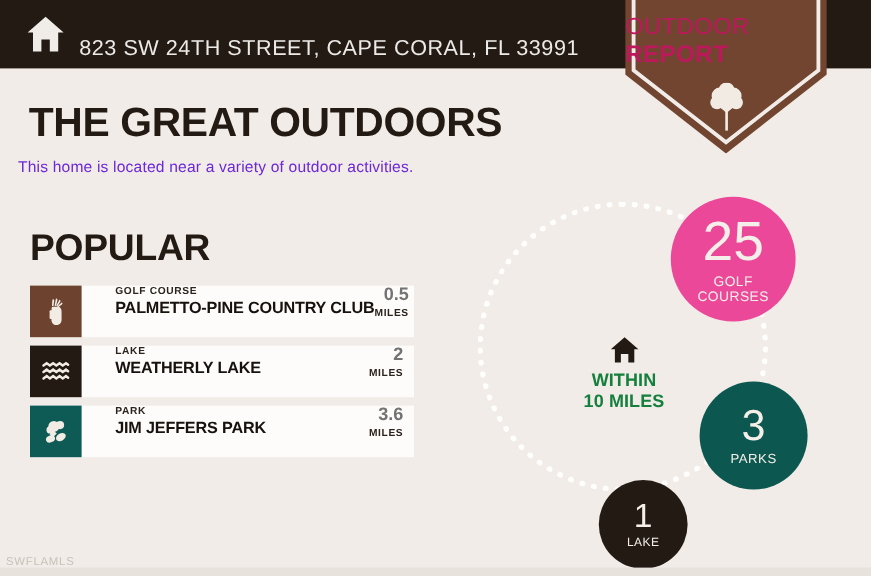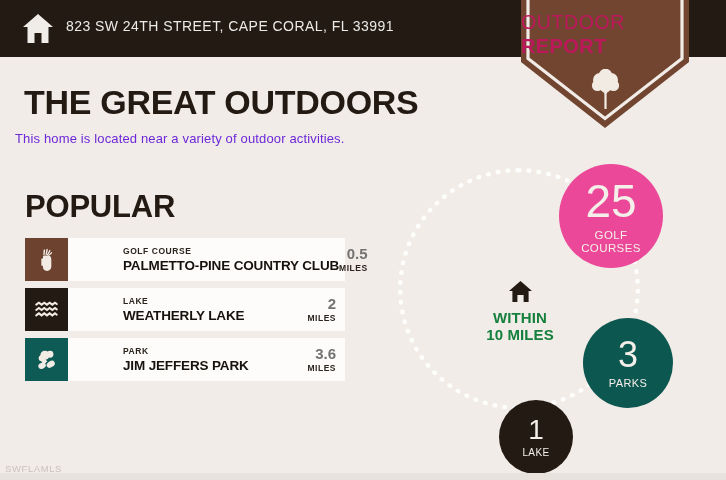--- a/index.html
+++ b/index.html
@@ -23,23 +23,23 @@
     position:absolute; left:0; top:0;
     width:726px; height:57px;
     background:#231a14;
     display:flex; align-items:center;
   }
   .header-home-icon {
     position:absolute; left:22px; top:13px;
     width:32px; height:31px;
   }
   .header-address {
-    position:absolute; left:66px; top:18px;
+    position:absolute; left:66px; top:30px;
     color:#eceae6;
-    font-size:14px;
+    font-size:18px;
     letter-spacing:0.45px;
     font-weight:400;
     white-space:nowrap;
   }
 
   
   .badge {
     position:absolute; left:521px; top:0;
     width:168px; height:128px;
   }
@@ -106,24 +106,23 @@
   }
   .poi-icon-box {
     width:43px; height:43px;
     flex:0 0 43px;
     display:flex; align-items:center; justify-content:center;
   }
   .poi-icon-box svg { display:block; }
   .poi-body {
     flex:1 1 auto;
     display:flex;
-    align-items:center;
+    align-items:flex-start;
     justify-content:space-between;
-    padding:0 9px 0 11px;
-    margin-left:44px;
+    padding:0 9px 0 28px;
   }
   .poi-texts { line-height:1; }
   .poi-category {
     display:block;
     font-size:8.5px;
     font-weight:700;
     letter-spacing:0.55px;
     color:#2b241e;
     margin-bottom:3px;
   }

